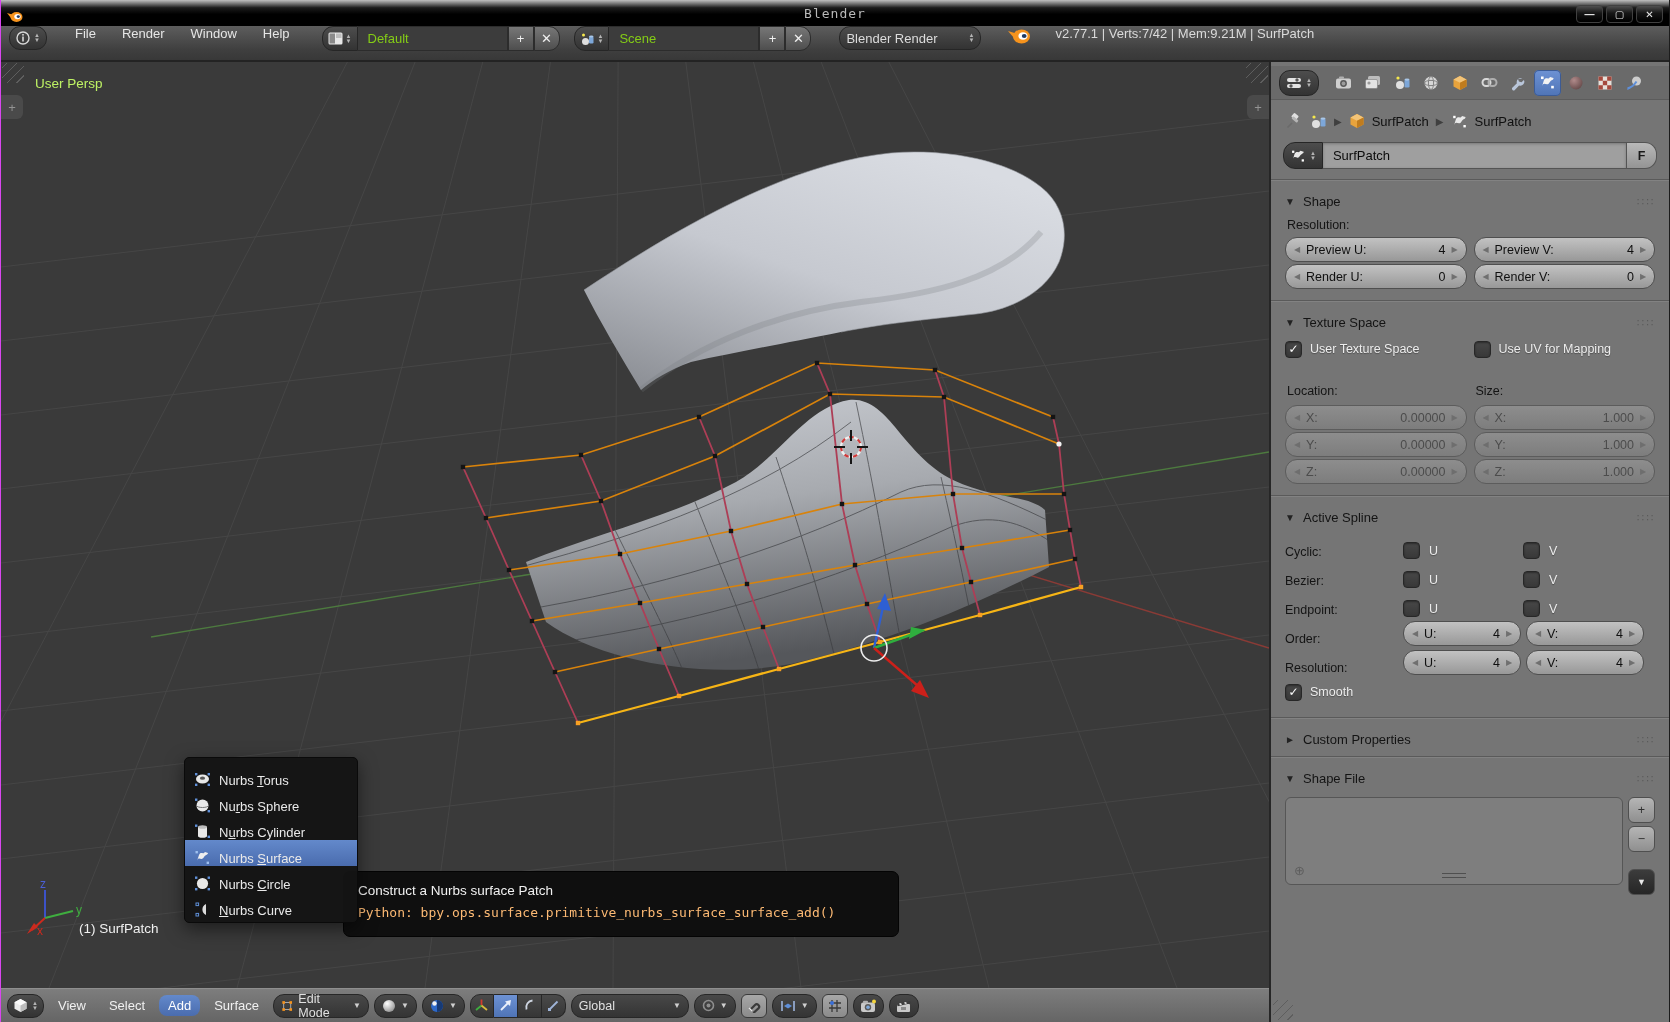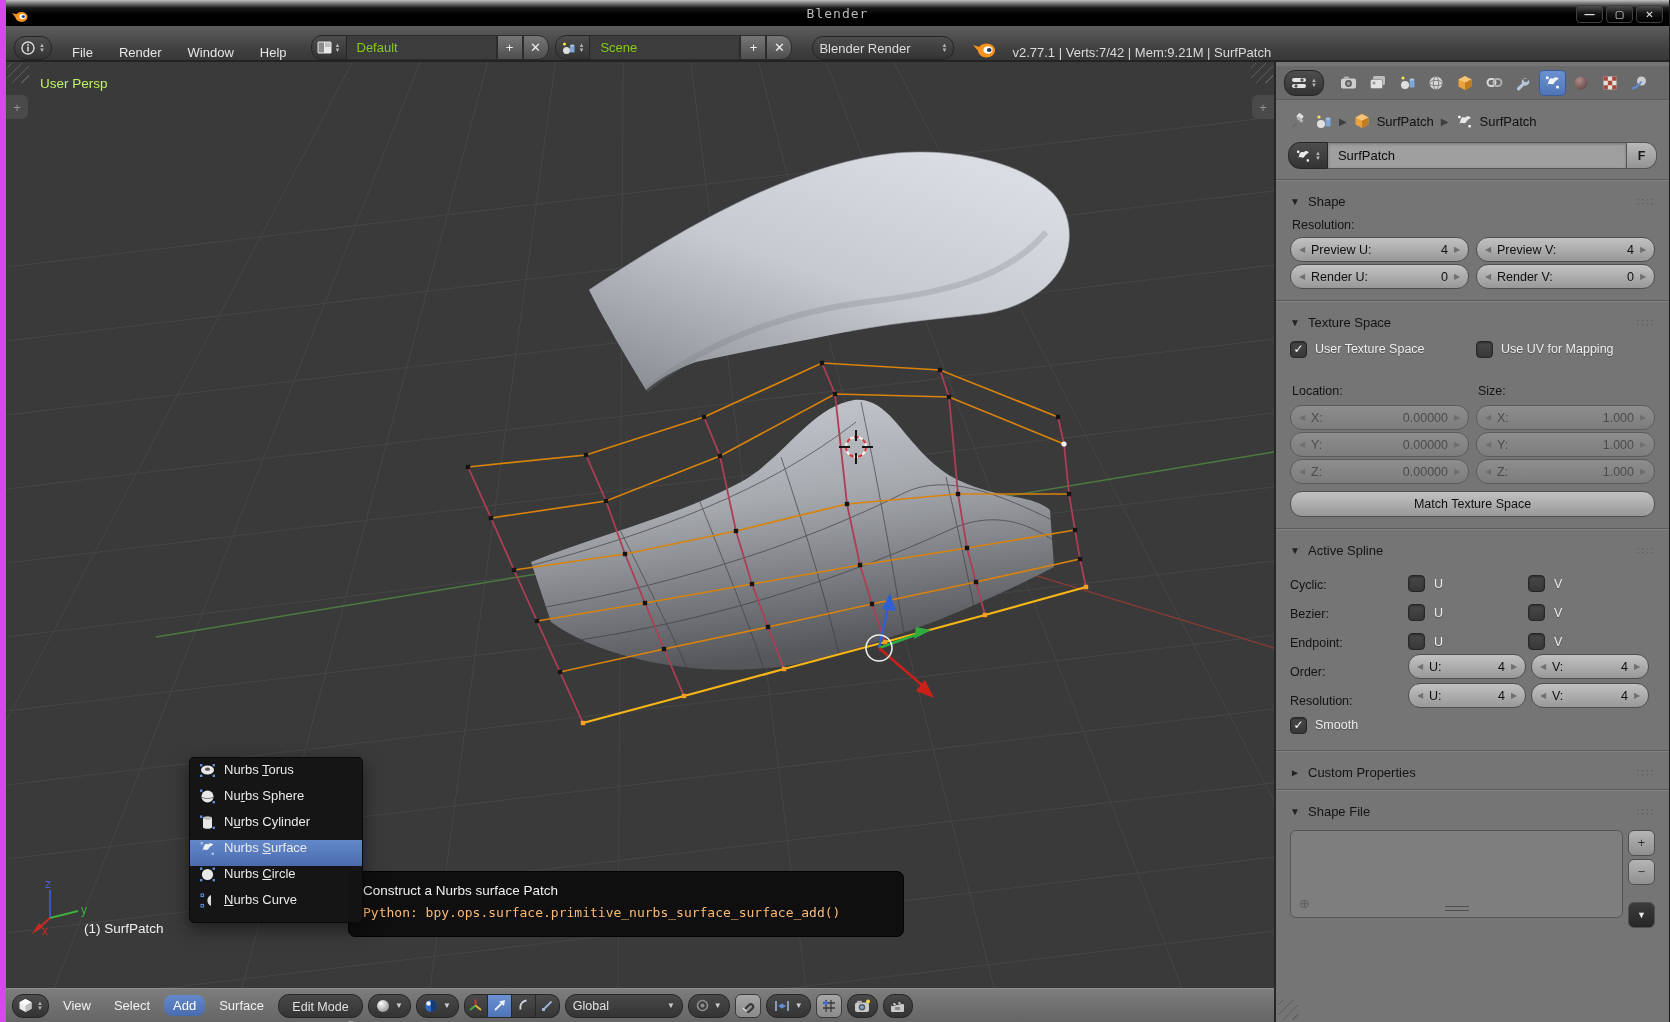--- a/index.html
+++ b/index.html
@@ -1,34 +1,34 @@
 <!DOCTYPE html>
 <html><head>
 <meta charset="utf-8">
 <style>
   * { margin:0; padding:0; box-sizing:border-box; }
   html,body { width:1670px; height:1022px; background:#000; overflow:hidden;
     font-family:"Liberation Sans","DejaVu Sans",sans-serif; }
   .window { width:1670px; height:1022px; display:flex; flex-direction:column;
-    border-left:6px solid #d946ef; border-right:1px solid #1c1c1c; background:#000; }
+    border-left:1px solid #d946ef; border-right:1px solid #1c1c1c; background:#000; }
 
   
   .titlebar { height:26px; background:linear-gradient(#bfbfbf 0%,#7e7e7e 12%,#1a1a1a 30%,#000 55%);
     position:relative; display:flex; align-items:center; }
   .tb-title { position:absolute; left:0; right:0; text-align:center; color:#b9b9b9;
     font-family:"DejaVu Sans Mono",monospace; font-size:13px; letter-spacing:1px; }
   .tb-logo { margin-left:5px; margin-top:6px; z-index:2; }
   .win-btns { position:absolute; right:6px; top:5px; display:flex; gap:3px; z-index:2; }
   .win-btn { width:27px; height:18px; border-radius:4px; border:1px solid #404040;
     background:linear-gradient(#4f4f4f,#161616 45%,#000); color:#e8e8e8; font-size:10px;
     display:flex; align-items:center; justify-content:center; font-weight:bold; }
 
   
   .topbar { height:36px; background:linear-gradient(#5d5d5d,#3f3f3f 70%,#383838);
-    border-bottom:2px solid #232323; display:flex; align-items:flex-end; padding:0 8px; gap:6px; }
+    border-bottom:2px solid #232323; display:flex; align-items:flex-start; padding:0 8px; gap:14px; }
   .dark-pill { height:24px; background:linear-gradient(#4d4d4d,#333); border:1px solid #262626;
     border-radius:11px; display:flex; align-items:center; padding:0 6px; gap:4px; color:#dcdcdc; }
   .updown { display:flex; flex-direction:column; font-size:6px; line-height:5px; color:#b5b5b5; }
   .menu-row { display:flex; gap:26px; margin:0 18px 0 14px; }
   .menu-item { color:#e6e6e6; font-size:13px; cursor:default; }
   .selector { display:flex; align-items:center; }
   .sel-iconbtn { height:25px; background:linear-gradient(#4d4d4d,#333); border:1px solid #262626;
     border-radius:11px 0 0 11px; display:flex; align-items:center; padding:0 5px; gap:3px; }
   .sel-field { height:25px; width:150px; background:#3c3c3c; border:1px solid #2c2c2c; border-left:none;
     color:#84cc16; font-size:13px; display:flex; align-items:center; padding:0 10px; }
@@ -55,21 +55,21 @@
   .corner-grip { position:absolute; width:22px; height:20px;
     background:repeating-linear-gradient(135deg,transparent 0 3px,#5e5e5e 3px 4px,transparent 4px 7px); }
   .corner-grip.tl { left:1px; top:1px; }
   .corner-grip.tr { right:1px; top:1px; }
   .axis-gizmo { position:absolute; left:22px; bottom:48px; }
   .object-label { position:absolute; left:78px; bottom:52px; color:#f0f0f0; font-size:13.5px; }
 
   
   .add-menu { position:absolute; left:183px; top:695px; width:174px; background:rgba(20,20,20,.97);
     border:1px solid #0a0a0a; border-radius:5px; padding:4px 0; box-shadow:0 6px 18px rgba(0,0,0,.5); z-index:5; }
-  .am-item { height:26px; display:flex; align-items:flex-start; gap:8px; padding:0 9px; color:#e9e9e9; font-size:13px; }
+  .am-item { height:26px; display:flex; align-items:flex-end; gap:8px; padding:0 9px; color:#e9e9e9; font-size:13px; }
   .am-item .u { text-decoration:underline; }
   .am-item.hl { background:linear-gradient(#6389cb,#4a6cae); }
   .am-icon { width:17px; height:17px; flex:0 0 17px; }
 
   
   .tooltip { position:absolute; left:342px; top:809px; width:556px; height:66px;
     background:rgba(14,14,14,.96); border:1px solid #040404; border-radius:7px;
     padding:11px 14px; z-index:4; }
   .tt-title { color:#f1f1f1; font-size:13.5px; }
   .tt-python { color:#fdba74; font-size:13px; margin-top:7px;
@@ -457,21 +457,21 @@
             <path d="M7.5,1 L13.5,4.2 L13.5,10.8 L7.5,14 L1.5,10.8 L1.5,4.2 Z" fill="#ececec"></path>
             <path d="M7.5,1 L13.5,4.2 L7.5,7.4 L1.5,4.2 Z" fill="#fbfbfb"></path>
             <path d="M7.5,7.4 L13.5,4.2 L13.5,10.8 L7.5,14 Z" fill="#bdbdbd"></path>
           </svg>
           <span class="updown">▲<br>▼</span>
         </div>
         <span class="vph-menu">View</span>
         <span class="vph-menu">Select</span>
         <span class="vph-menu active">Add</span>
         <span class="vph-menu">Surface</span>
-        <div class="vph-pill" style="width:85px;flex-direction:column;">
+        <div class="vph-pill" style="width:96px;">
           <svg width="14" height="14" viewBox="0 0 14 14">
             <path d="M3,3 L11,3 L11,11 L3,11 Z" fill="none" stroke="#b9b9b9" stroke-width="1"></path>
             <rect x="1.5" y="1.5" width="3" height="3" fill="#f6931d"></rect>
               <rect x="9.5" y="1.5" width="3" height="3" fill="#f6931d"></rect>
             <rect x="1.5" y="9.5" width="3" height="3" fill="#f6931d"></rect>
               <rect x="9.5" y="9.5" width="3" height="3" fill="#f6931d"></rect>
           </svg>
           <span>Edit Mode</span>
           <span class="vph-caret" style="margin-left:auto;">▼</span>
         </div>
@@ -794,21 +794,20 @@
             <span class="pval">0.00000</span>
               <span class="arr">▶</span>
           </div>
           <div class="pill disabled">
             <span class="arr">◀</span>
               <span class="plbl">Z:</span>
             <span class="pval">1.000</span>
               <span class="arr">▶</span>
           </div>
         </div>
-        <div class="pbutton">Match Texture Space</div>
       </div>
 
       <div class="pdivider"></div>
 
       <div class="psection">
         <div class="phead">
           <span class="tri">▼</span>
           <span class="ttl">Active Spline</span>
           <span class="grip">····<br>····</span>
         </div>

